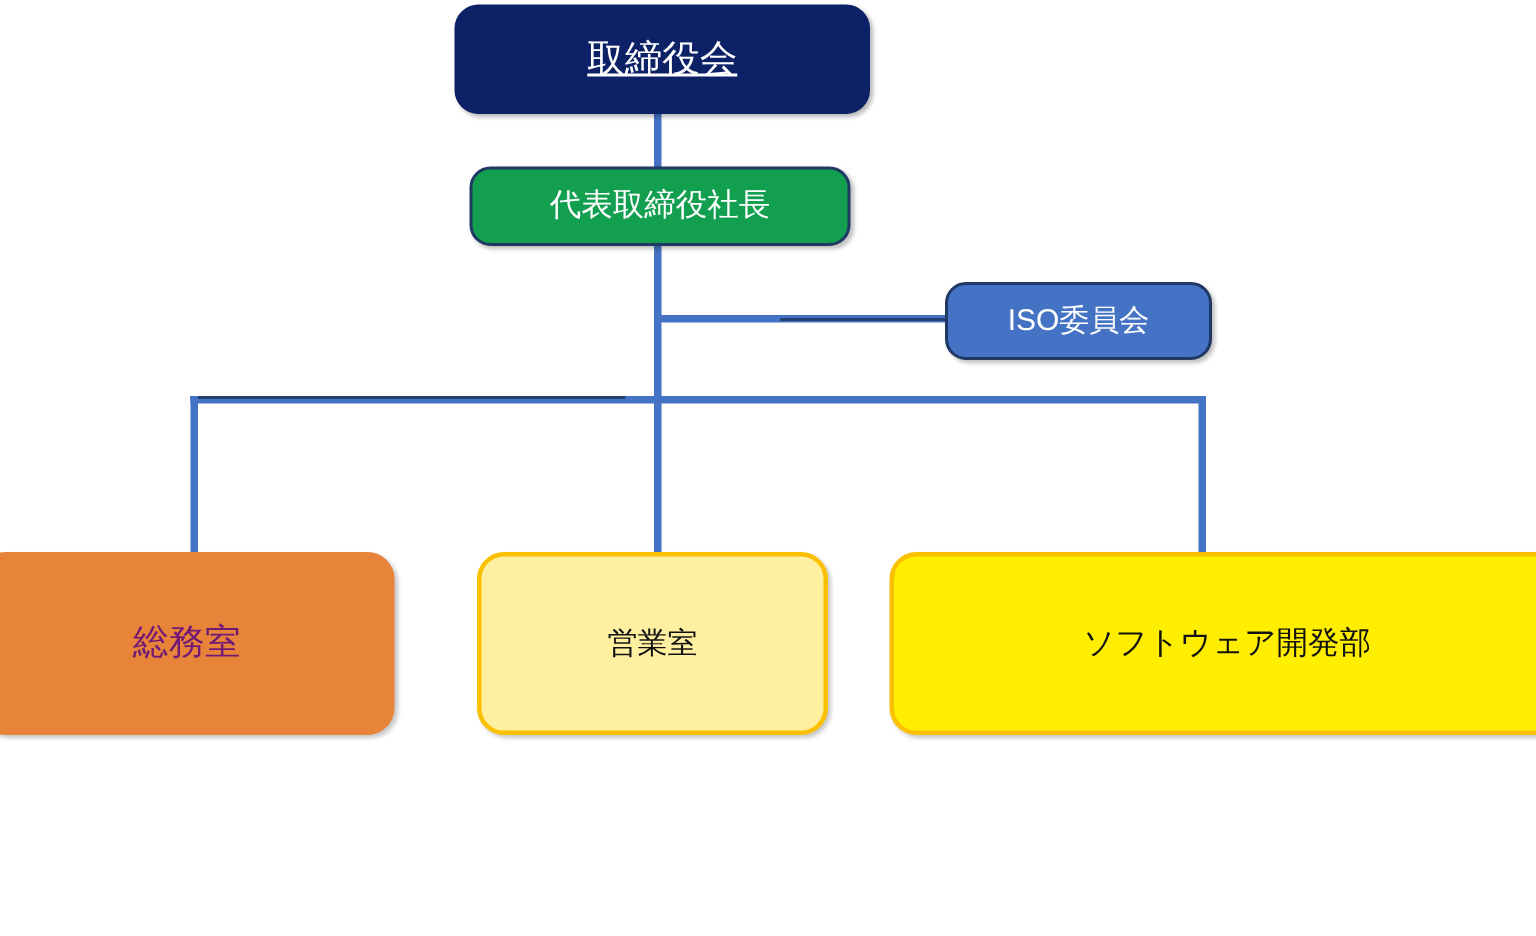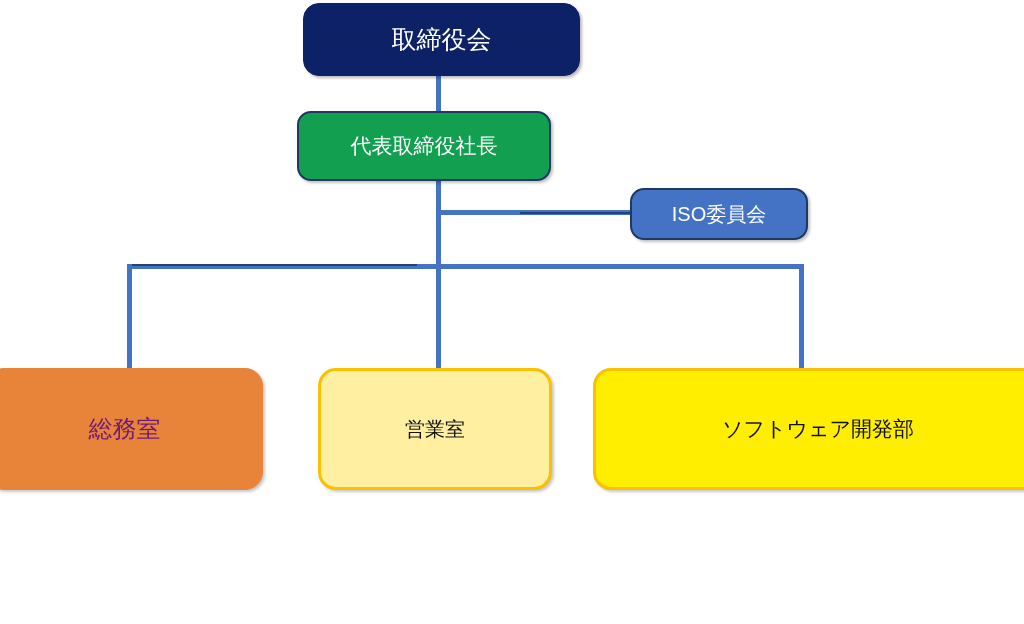--- a/index.html
+++ b/index.html
@@ -50,20 +50,21 @@
   
   .node-board {
     background: #0d2266;
     border: 1px solid #0d2266;
     border-radius: 16px;
     box-shadow: 2px 2px 3px rgba(0,0,0,0.28);
   }
   .node-board .node-label {
     color: #ffffff;
     font-size: 25px;
+    text-decoration: underline;
   }
 
   .node-president {
     background: #12a050;
     border: 2px solid #1f3864;
     border-radius: 14px;
     box-shadow: 2px 2px 3px rgba(0,0,0,0.25);
   }
   .node-president .node-label {
     color: #ffffff;
@@ -130,21 +131,21 @@
   <div class="connector" style="left:127px; top:264px; width:5px; height:106px;"></div>
 
   <div class="connector" style="left:436px; top:264px; width:5px; height:106px;"></div>
 
   <div class="connector" style="left:799px; top:264px; width:5px; height:106px;"></div>
 
   <div class="node node-board" style="left:303px; top:3px; width:277px; height:73px;">
     <span class="node-label">取締役会</span>
   </div>
 
-  <div class="node node-president" style="left:297px; top:111px; width:254px; height:70px;">
+  <div class="node node-president" style="left:313px; top:111px; width:254px; height:53px;">
     <span class="node-label">代表取締役社長</span>
   </div>
 
   <div class="node node-iso" style="left:630px; top:188px; width:178px; height:52px;">
     <span class="node-label">ISO委員会</span>
   </div>
 
   <div class="node node-general" style="left:-14px; top:368px; width:277px; height:122px;">
     <span class="node-label">総務室</span>
   </div>

